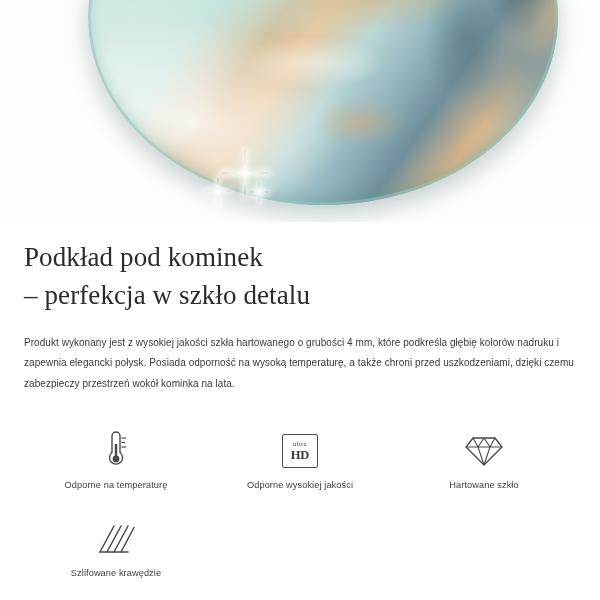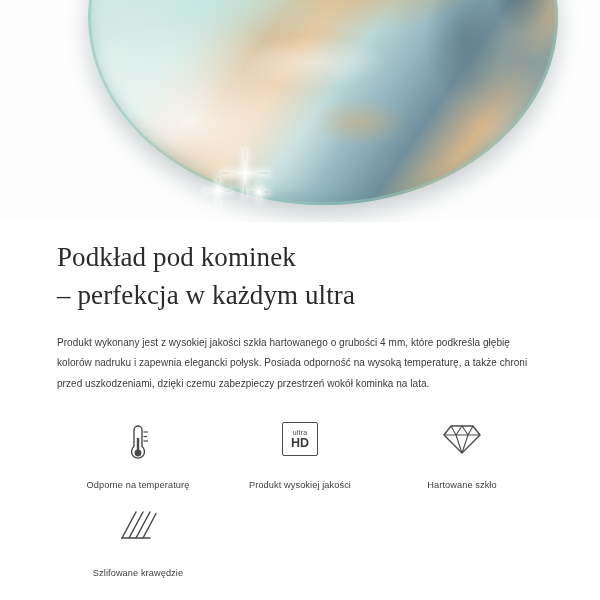--- a/index.html
+++ b/index.html
@@ -105,21 +105,21 @@
   .sparkle:before { left: 50%; top: 0; width: 2px; height: 100%; margin-left: -1px;
     background: linear-gradient(to bottom, rgba(255,255,255,0) 0%, #fff 50%, rgba(255,255,255,0) 100%); }
   .sparkle:after { top: 50%; left: 0; height: 2px; width: 100%; margin-top: -1px;
     background: linear-gradient(to right, rgba(255,255,255,0) 0%, #fff 50%, rgba(255,255,255,0) 100%); }
   .sparkle.s1 { left: 222px; top: 150px; width: 46px; height: 46px; }
   .sparkle.s2 { left: 205px; top: 178px; width: 26px; height: 26px; }
   .sparkle.s3 { left: 250px; top: 183px; width: 18px; height: 18px; }
 
   
   .content {
-    padding: 0 57px;
+    padding: 0 24px;
   }
   .headline {
     margin: 0;
     padding-top: 16px;
     font-family: "Liberation Serif", serif;
     font-size: 27px;
     line-height: 1.42;
     color: #2b2b2b;
     font-weight: 400;
     letter-spacing: 0.1px;
@@ -145,22 +145,23 @@
   .feature {
     display: flex;
     flex-direction: column;
     align-items: center;
     justify-content: flex-start;
     padding: 6px 4px 8px 4px;
   }
   .feature-icon {
     height: 46px;
     display: flex;
-    align-items: flex-start;
+    align-items: flex-end;
     justify-content: center;
+    font-family: Liberation Serif, serif;
   }
   .feature-label {
     margin-top: 12px;
     font-size: 9.2px;
     color: #3d3d3d;
     text-align: center;
     letter-spacing: 0.1px;
   }
   .ultrahd {
     width: 34px;
@@ -191,21 +192,21 @@
     </div>
     <div class="sparkle s1"></div>
     <div class="sparkle s2"></div>
     <div class="sparkle s3"></div>
   </div>
 
   <div class="content">
 
     <h1 class="headline">
       <span>Podkład pod kominek</span>
-      <span class="line2">– perfekcja w każdym ultra</span>
+      <span class="line2">– perfekcja w szkło detalu</span>
     </h1>
 
     <p class="paragraph">Produkt wykonany jest z wysokiej jakości szkła hartowanego o grubości 4 mm, które podkreśla głębię kolorów nadruku i zapewnia elegancki połysk. Posiada odporność na wysoką temperaturę, a także chroni przed uszkodzeniami, dzięki czemu zabezpieczy przestrzeń wokół kominka na lata.</p>
 
     <div class="features">
 
       <div class="feature">
         <div class="feature-icon">
           <svg width="30" height="40" viewBox="0 0 30 40">
             <path d="M15 4 a4 4 0 0 1 4 4 v16.5 a6.5 6.5 0 1 1 -8 0 V8 a4 4 0 0 1 4 -4 z" fill="none" stroke="#4a4a4a" stroke-width="1.4"></path>
@@ -219,21 +220,21 @@
         <div class="feature-label">Odporne na temperaturę</div>
       </div>
 
       <div class="feature">
         <div class="feature-icon">
           <div class="ultrahd">
             <span class="u1">ultra</span>
             <span class="u2">HD</span>
           </div>
         </div>
-        <div class="feature-label">Produkt wysokiej jakości</div>
+        <div class="feature-label">Odporne wysokiej jakości</div>
       </div>
 
 
       <div class="feature">
         <div class="feature-icon">
           <svg width="40" height="34" viewBox="0 0 40 34">
             <path d="M9 4 L31 4 L38 13 L20 31 L2 13 Z" fill="none" stroke="#4a4a4a" stroke-width="1.4" stroke-linejoin="round"></path>
             <path d="M2 13 L38 13" stroke="#4a4a4a" stroke-width="1.2"></path>
             <path d="M9 4 L14 13 L20 31" stroke="#4a4a4a" stroke-width="1.1" fill="none"></path>
             <path d="M31 4 L26 13 L20 31" stroke="#4a4a4a" stroke-width="1.1" fill="none"></path>

